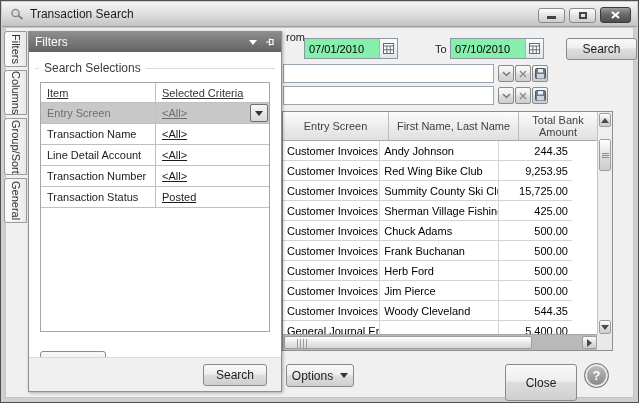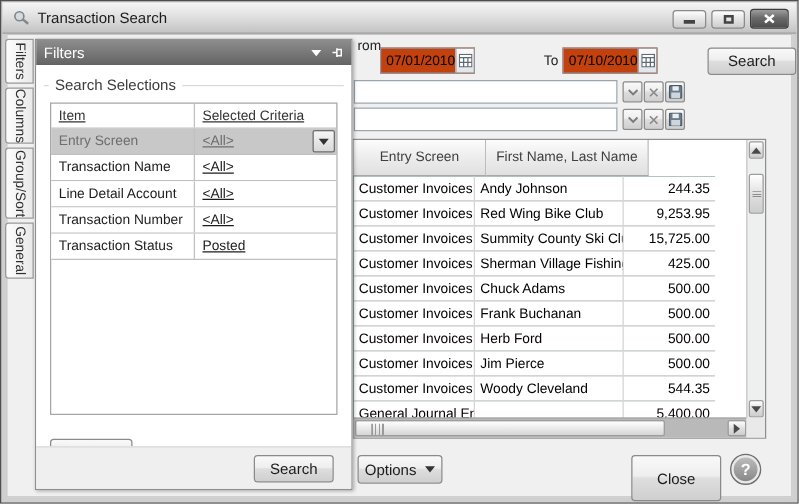--- a/index.html
+++ b/index.html
@@ -52,36 +52,36 @@
     display: flex; align-items: center; justify-content: center; }
   .tri-down { width: 0; height: 0; border-left: 4px solid transparent; border-right: 4px solid transparent; border-top: 5px solid #333; }
   .btn { background: linear-gradient(#f9f9f9,#eeeeee 45%,#dedede 50%,#cfcfcf); border: 1px solid #8a8a8a; border-radius: 3px;
     font-size: 11px; color: #1c1c1c; display: flex; align-items: center; justify-content: center; }
   .more-items-btn { position: absolute; left: 11px; top: 299px; width: 66px; height: 21px; }
   .fp-footer { position: absolute; left: 0; right: 0; bottom: 0; height: 34px; background: #efefef; border-top: 1px solid #dadada; }
   .fp-search-btn { position: absolute; right: 14px; top: 6px; width: 64px; height: 22px; font-size: 12px; }
 
   
   .lbl { position: absolute; font-size: 11px; color: #222; }
-  .date-field { position: absolute; top: 37px; height: 21px; width: 76px; border: 1px solid #8c98a4; background: #c2410c; display: flex; align-items: stretch; }
+  .date-field { position: absolute; top: 37px; height: 21px; width: 94px; border: 1px solid #8c98a4; background: #86efac; display: flex; align-items: stretch; }
   .date-field .val { flex: 1; font-size: 11px; padding: 4px 0 0 4px; color: #000; }
   .cal-btn { width: 18px; border-left: 1px solid #aab4bd; background: linear-gradient(#fbfbfb,#dfe5ea); display: flex; align-items: center; justify-content: center; }
   .top-search-btn { position: absolute; left: 565px; top: 37px; width: 71px; height: 22px; font-size: 12px; }
 
   
   .combo-input { position: absolute; left: 282px; width: 211px; height: 19px; border: 1px solid #9aa5af; background: #fff; font-size: 11px; padding: 0 3px; outline: none; }
   .mini-btn { position: absolute; width: 16px; height: 17px; border-radius: 2px; }
 
   
   .results { position: absolute; left: 281px; top: 110px; width: 331px; height: 240px; border: 1px solid #8e8e8e; background: #fff; }
   .r-head { position: absolute; top: 0; left: 0; width: 315px; height: 29px; display: flex; }
   .r-h { background: linear-gradient(#fcfcfc,#eaeaea 60%,#e0e0e0); border-right: 1px solid #bcbcbc; border-bottom: 1px solid #a8a8a8;
     font-size: 11px; color: #3f3f3f; display: flex; align-items: center; justify-content: center; text-align: center; line-height: 12px; }
   .r-h.c0 { width: 106px; } .r-h.c1 { width: 130px; } .r-h.c2 { width: 79px; }
-  .r-body { position: absolute; top: 29px; left: 0; width: 289px; height: 195px; overflow: hidden; font-size: 11px; color: #000; background: #14532d; }
+  .r-body { position: absolute; top: 29px; left: 0; width: 289px; height: 195px; overflow: hidden; font-size: 11px; color: #000; background: #b91c1c; }
   .r-row { display: flex; height: 20px; border-bottom: 1px solid #d4d4d4; background: #fff; }
   .r-cell { padding: 4px 4px 0 4px; white-space: nowrap; overflow: hidden; }
   .r-cell.c0 { width: 106px; border-right: 1px solid #d4d4d4; }
   .r-cell.c1 { width: 130px; border-right: 1px solid #d4d4d4; }
   .r-cell.c2 { width: 79px; text-align: right; }
 
   .vscroll { position: absolute; top: 0; right: 0; width: 15px; height: 223px; background: #eef0f0; border-left: 1px solid #c4c4c4; }
   .sbtn { background: linear-gradient(#ffffff,#dedede 55%,#cdcdcd); border: 1px solid #9d9d9d; border-radius: 2px; display: flex; align-items: center; justify-content: center; }
   .v-up { position: absolute; top: 1px; left: 1px; right: 1px; height: 14px; }
   .v-thumb { position: absolute; top: 27px; left: 1px; right: 1px; height: 32px; flex-direction: column; }
@@ -190,20 +190,21 @@
         <rect x="0.5" y="0.5" width="10" height="10" rx="1" fill="#6b7b8a" stroke="#4c5a66"></rect>
         <rect x="3" y="1" width="5" height="3.5" fill="#e8eef2"></rect>
         <rect x="2" y="6" width="7" height="4.5" fill="#cdd6dd"></rect>
       </svg>
   </div>
 
   <div class="results">
     <div class="r-head">
       <div class="r-h c0">Entry Screen</div>
       <div class="r-h c1">First Name, Last Name</div>
+      <div class="r-h c2">Total Bank Amount</div>
     </div>
     <div class="r-body">
         <div class="r-row">
           <div class="r-cell c0">Customer Invoices</div>
           <div class="r-cell c1">Andy Johnson</div>
           <div class="r-cell c2">244.35</div>
         </div>
         <div class="r-row">
           <div class="r-cell c0">Customer Invoices</div>
           <div class="r-cell c1">Red Wing Bike Club</div>

